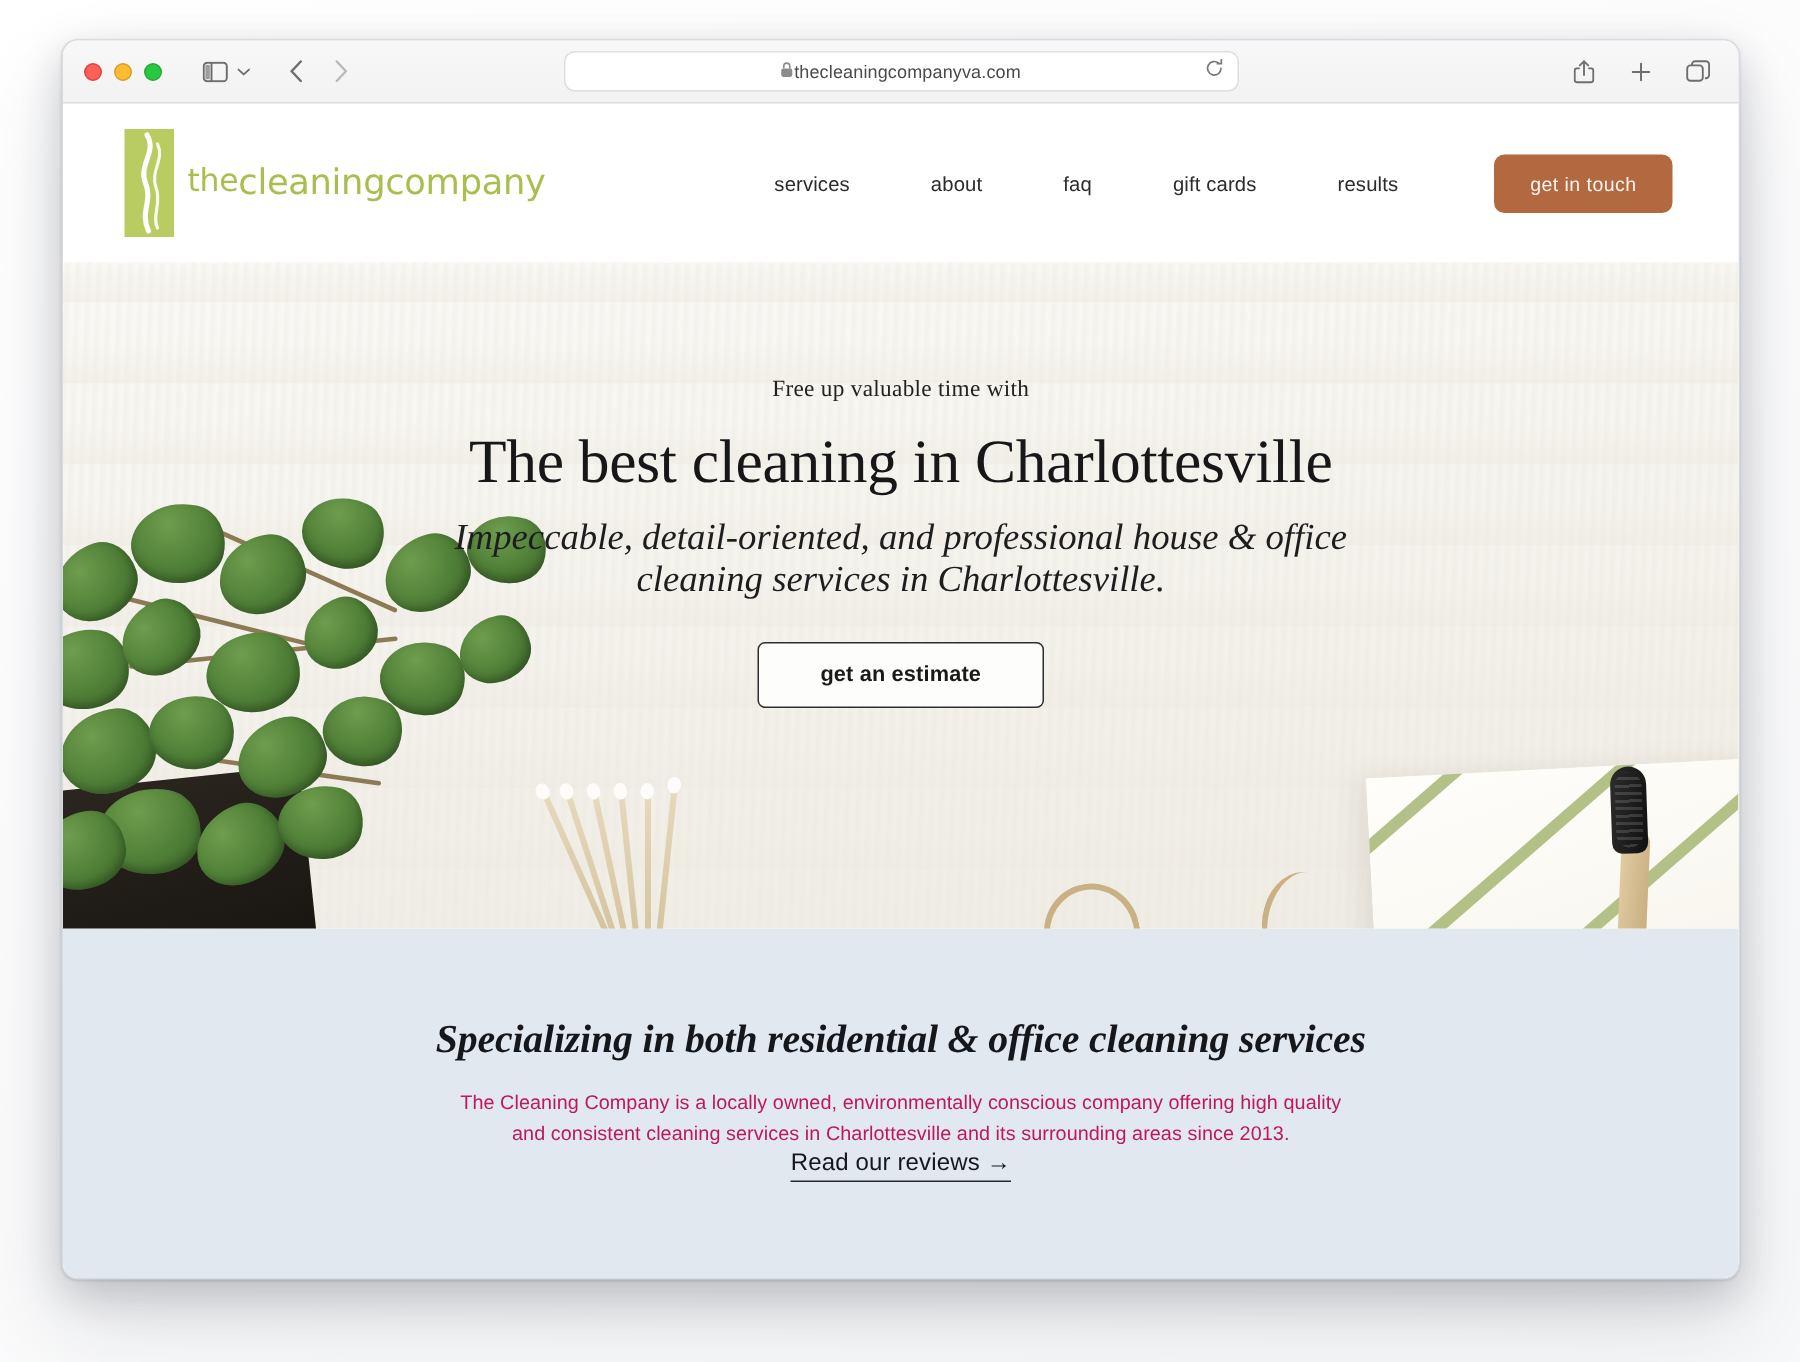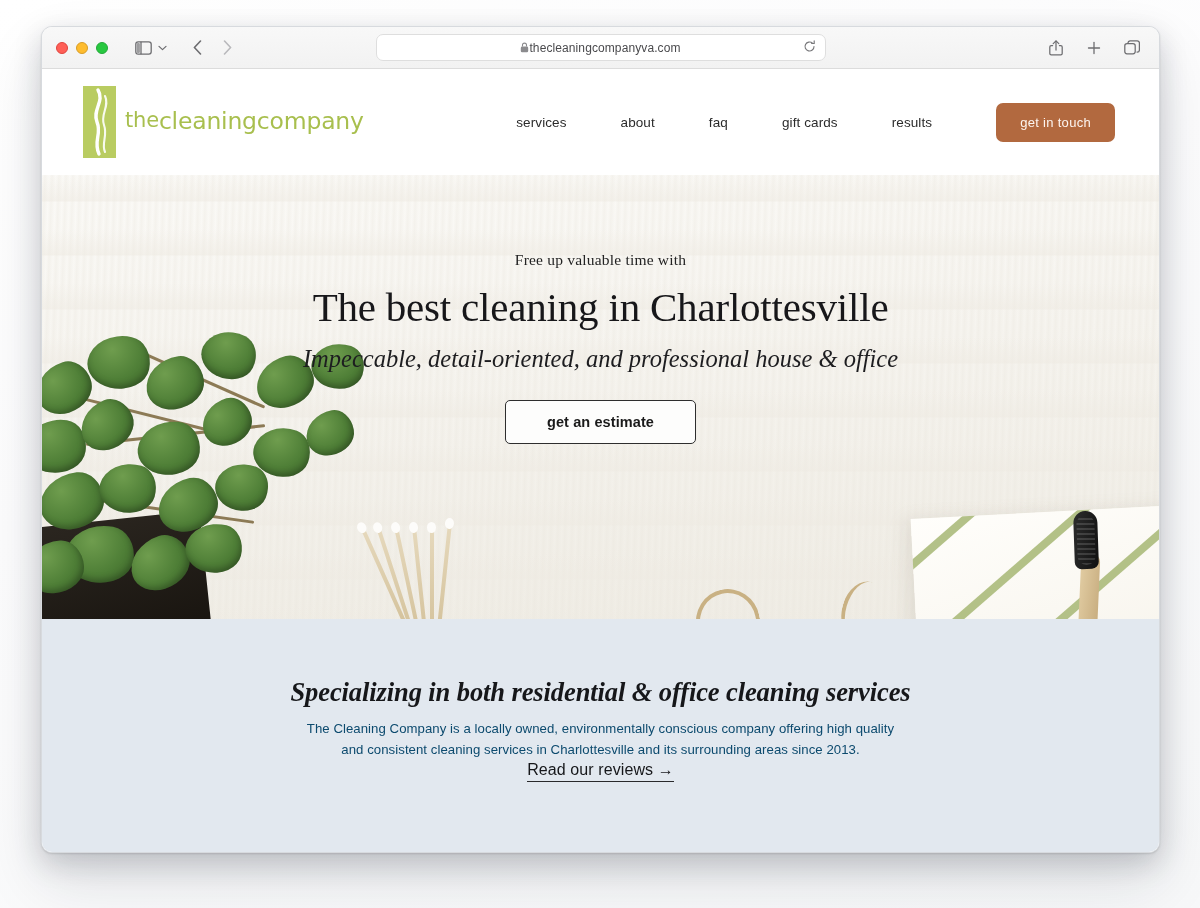--- a/index.html
+++ b/index.html
@@ -361,25 +361,25 @@
     padding-top: 58px;
   }
   .intro-title {
     font-family: "Liberation Serif", serif;
     font-style: italic;
     font-size: 26.5px;
     color: #16171a;
     letter-spacing: -.1px;
   }
   .intro-body {
-    margin: 10px auto 0;
+    margin: 16px auto 0;
     width: 600px;
     font-size: 13.2px;
     line-height: 1.62;
-    color: #0c4a6e;
+    color: #be185d;
     letter-spacing: .05px;
   }
   .intro-link {
     display: inline-block;
     font-size: 16px;
     color: #16171a;
     text-decoration: none;
     border-bottom: 1.5px solid #2a2a2c;
     padding-bottom: 2px;
     letter-spacing: .1px;
@@ -559,20 +559,21 @@
         <div class="brush">
           <div class="brush-handle"></div>
           <div class="brush-head"></div>
         </div>
 
         <div class="hero-copy">
           <div class="eyebrow">Free up valuable time with</div>
           <h1 class="hero-title">The best cleaning in Charlottesville</h1>
           <p class="hero-sub">
             <span>Impeccable, detail-oriented, and professional house &amp; office</span><br>
+            <span>cleaning services in Charlottesville.</span>
           </p>
           <button class="hero-btn">get an estimate</button>
         </div>
       </section>
 
       <section class="intro">
         <h2 class="intro-title">Specializing in both residential &amp; office cleaning services</h2>
         <p class="intro-body">
           <span>The Cleaning Company is a locally owned, environmentally conscious company offering high quality and</span>
           <span>consistent cleaning services in Charlottesville and its surrounding areas since 2013.</span>

